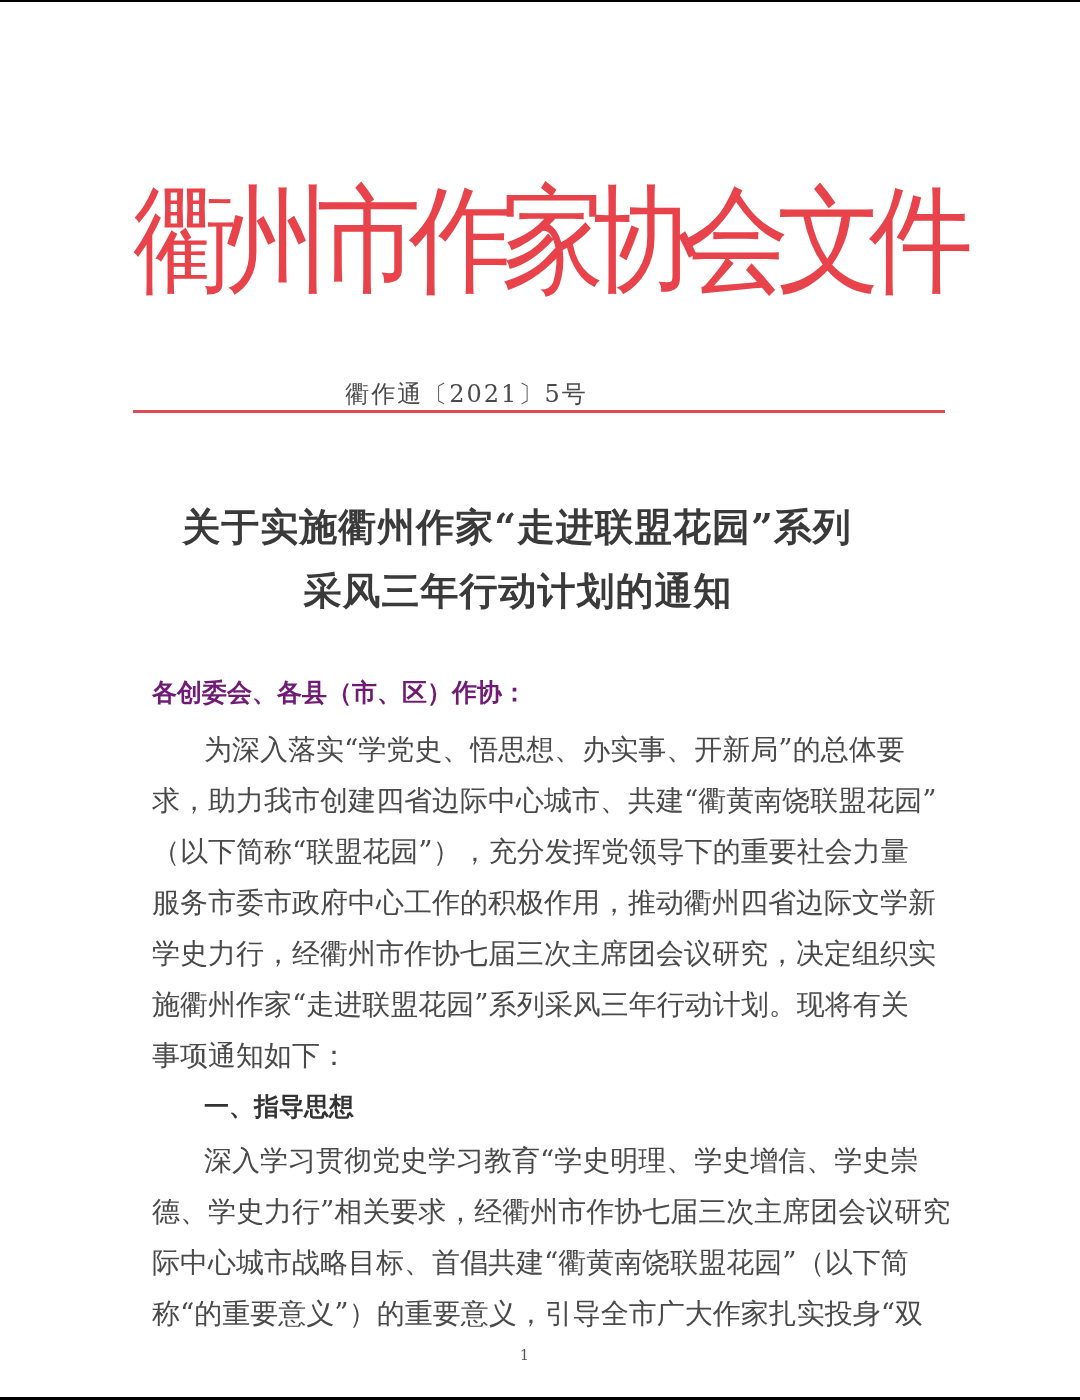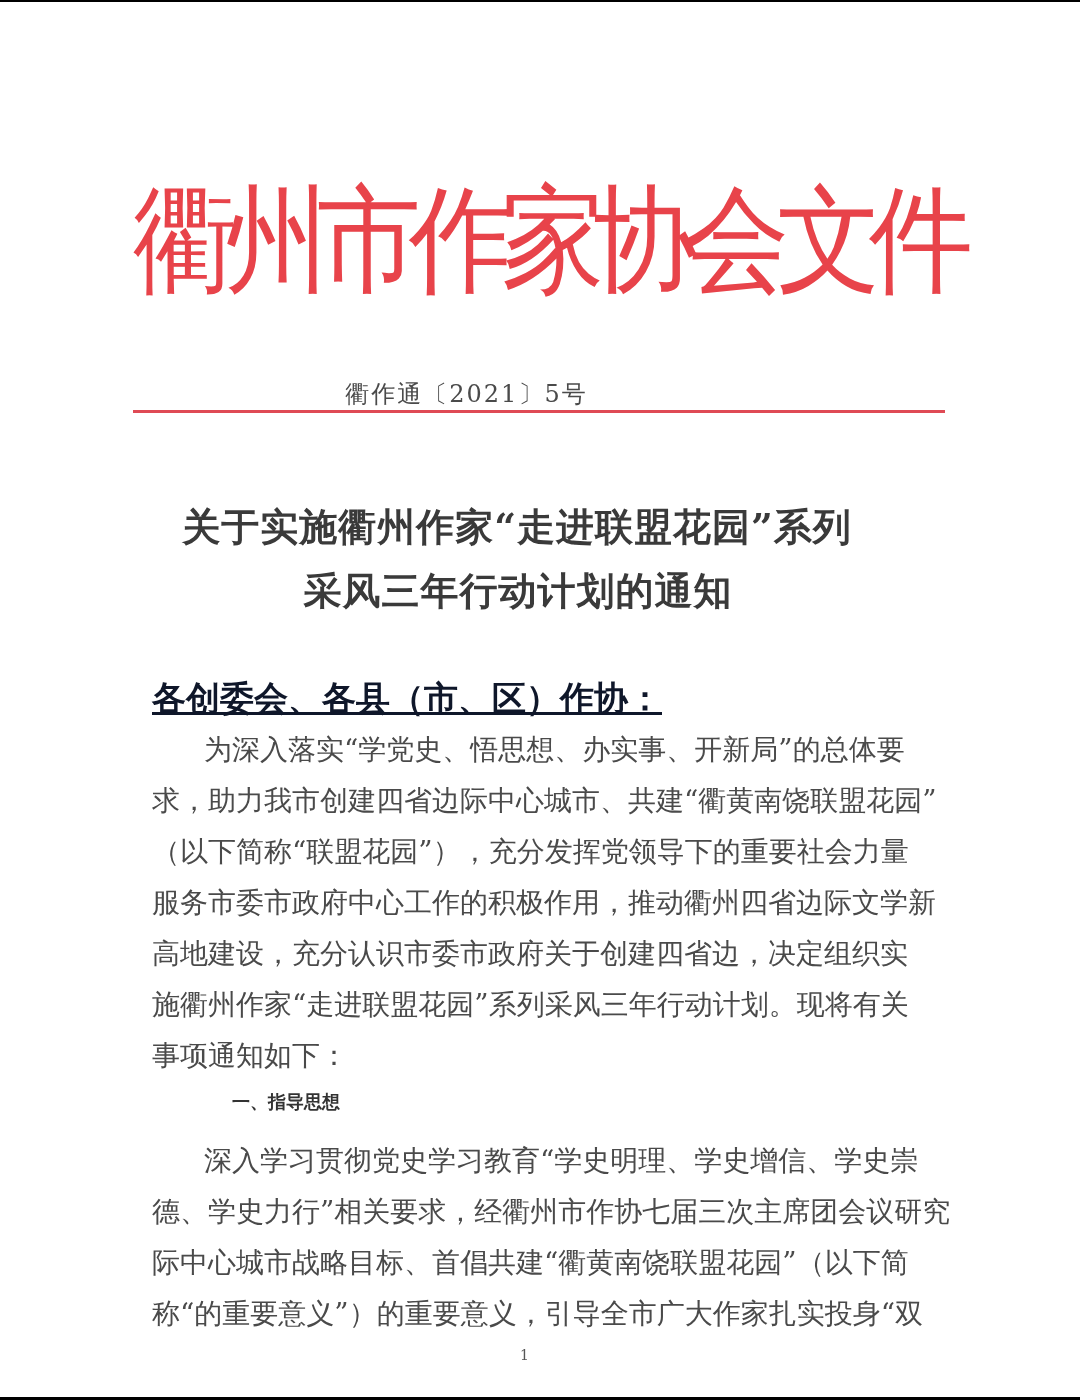--- a/index.html
+++ b/index.html
@@ -62,48 +62,46 @@
     font-weight: bold;
     color: #3a3a3a;
     letter-spacing: 1px;
   }
   .title.l1 { top: 502px; left: -23px; }
   .title.l2 { top: 566px; left: -22px; }
   .salutation {
     position: absolute;
     left: 152px;
     top: 676px;
-    font-size: 34px;
+    font-size: 25px;
     font-weight: bold;
-    color: #0f172a;
+    color: #701a75;
     font-family: "DejaVu Sans", "Liberation Sans", sans-serif;
-    text-decoration: underline;
   }
   .line {
     position: absolute;
     left: 152px;
     width: 732px;
     font-size: 28px;
     color: #4a4a4a;
     white-space: nowrap;
     text-align: justify;
     text-align-last: justify;
     letter-spacing: 0;
   }
   .line.indent { left: 204px; width: 680px; }
   .line.noj { text-align: center; text-align-last: left; width: auto; }
   .section-heading {
     position: absolute;
     left: 204px;
     top: 1090px;
-    font-size: 18px;
+    font-size: 25px;
     font-weight: bold;
     color: #333;
     font-family: "DejaVu Sans", "Liberation Sans", sans-serif;
-    margin-left: 28px;
   }
   .page-number {
     position: absolute;
     left: 520px;
     top: 1347px;
     width: 4px;
     font-size: 14px;
     color: #555;
   }
 </style>
@@ -129,21 +127,21 @@
 
 <div class="title l1">关于实施衢州作家“走进联盟花园”系列</div>
 <div class="title l2">采风三年行动计划的通知</div>
 
 <div class="salutation">各创委会、各县（市、区）作协：</div>
 
 <div class="line indent" style="top:731px">为深入落实“学党史、悟思想、办实事、开新局”的总体要</div>
 <div class="line" style="top:782px">求，助力我市创建四省边际中心城市、共建“衢黄南饶联盟花园”</div>
 <div class="line" style="top:833px">（以下简称“联盟花园”），充分发挥党领导下的重要社会力量</div>
 <div class="line" style="top:884px">服务市委市政府中心工作的积极作用，推动衢州四省边际文学新</div>
-<div class="line" style="top:935px">高地建设，充分认识市委市政府关于创建四省边，决定组织实</div>
+<div class="line" style="top:935px">学史力行，经衢州市作协七届三次主席团会议研究，决定组织实</div>
 <div class="line" style="top:986px">施衢州作家“走进联盟花园”系列采风三年行动计划。现将有关</div>
 <div class="line noj" style="top:1037px">事项通知如下：</div>
 
 <div class="section-heading">一、指导思想</div>
 
 <div class="line indent" style="top:1142px">深入学习贯彻党史学习教育“学史明理、学史增信、学史崇</div>
 <div class="line" style="top:1193px">德、学史力行”相关要求，经衢州市作协七届三次主席团会议研究</div>
 <div class="line" style="top:1244px">际中心城市战略目标、首倡共建“衢黄南饶联盟花园”（以下简</div>
 <div class="line" style="top:1295px">称“的重要意义”）的重要意义，引导全市广大作家扎实投身“双</div>
 

